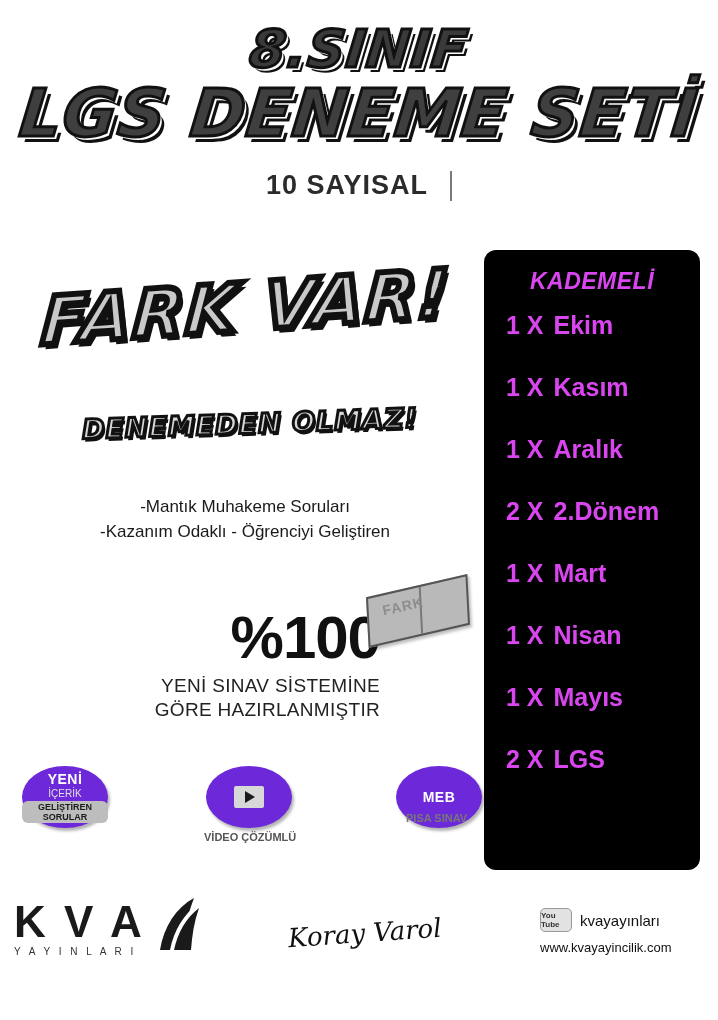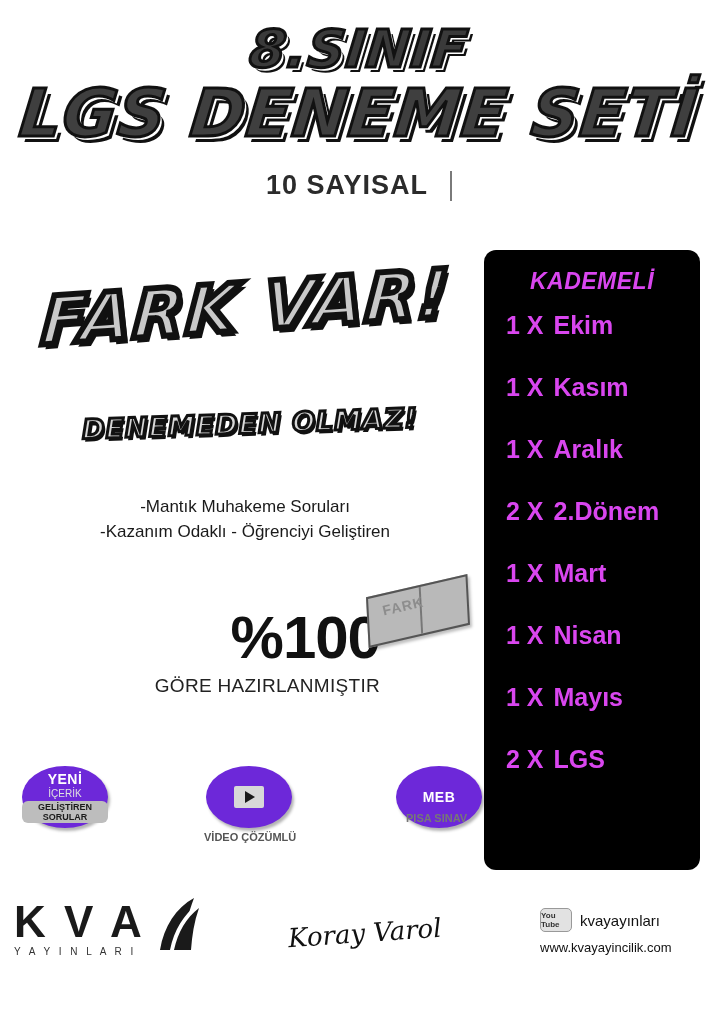--- a/index.html
+++ b/index.html
@@ -355,20 +355,21 @@
 <div class="denemeden">DENEMEDEN OLMAZ!</div>
 
 <div class="bullets">
   <div>-Mantık Muhakeme Soruları</div>
   <div>-Kazanım Odaklı  -  Öğrenciyi Geliştiren</div>
 </div>
 
 <div class="pct-block">
   <div class="pct-num">%100</div>
   <div class="pct-text">
+    <div>YENİ SINAV SİSTEMİNE</div>
     <div>GÖRE HAZIRLANMIŞTIR</div>
   </div>
 </div>
 <div class="eraser"></div>
 <div class="eraser-label">FARK</div>
 
 <div class="badges">
   <div class="badge badge-1">
     <span class="b-top">YENİ</span>
     <span class="b-mid">İÇERİK</span>

